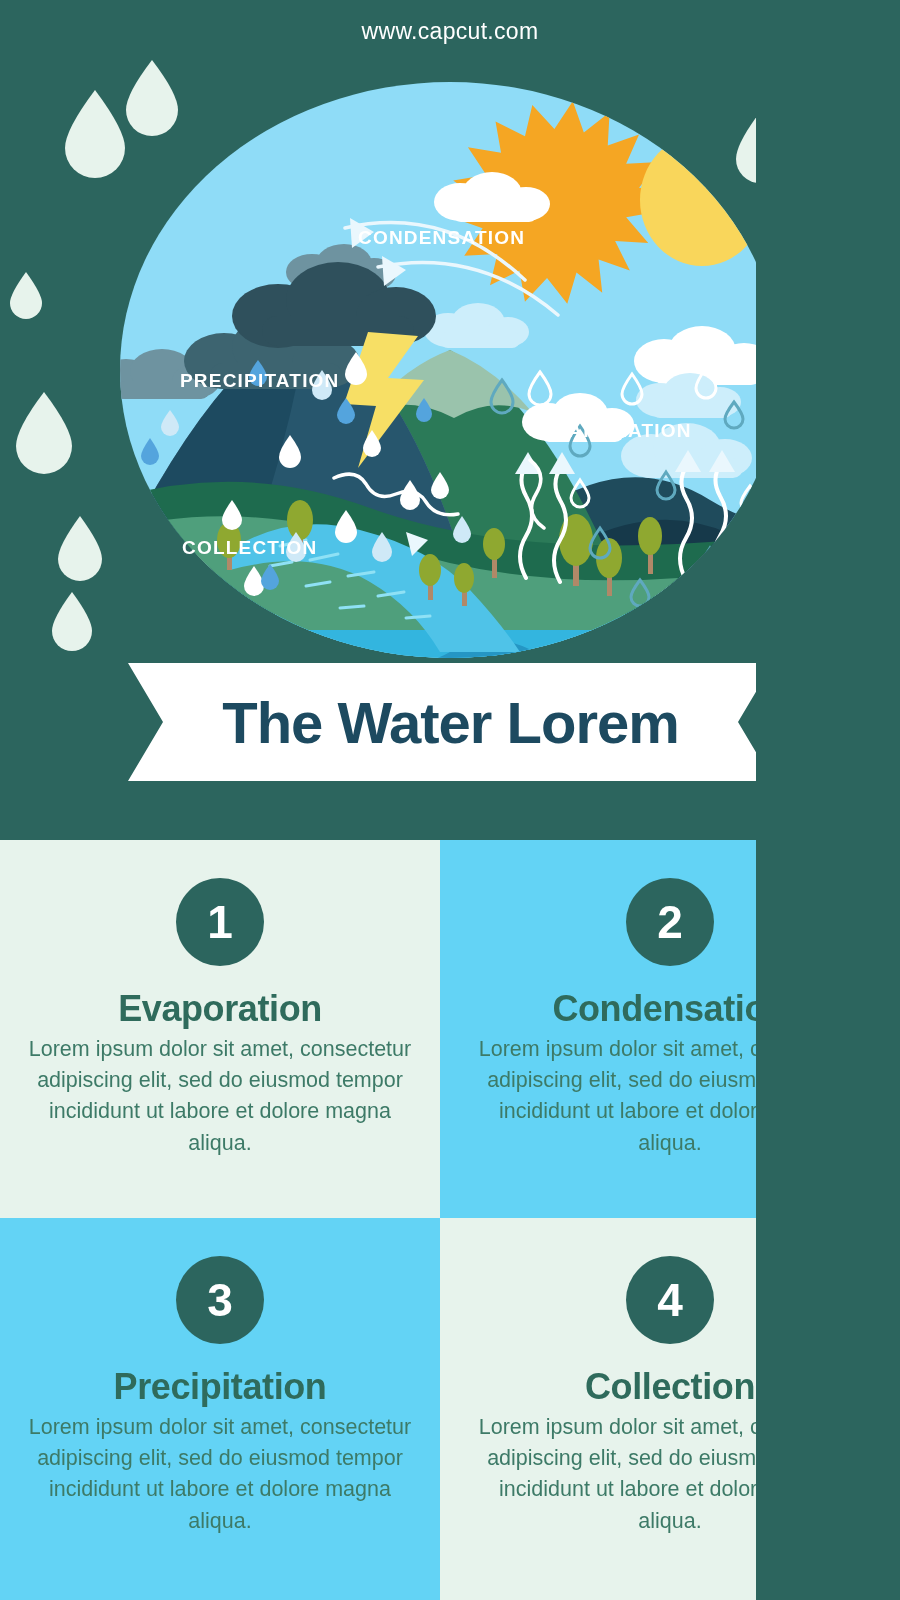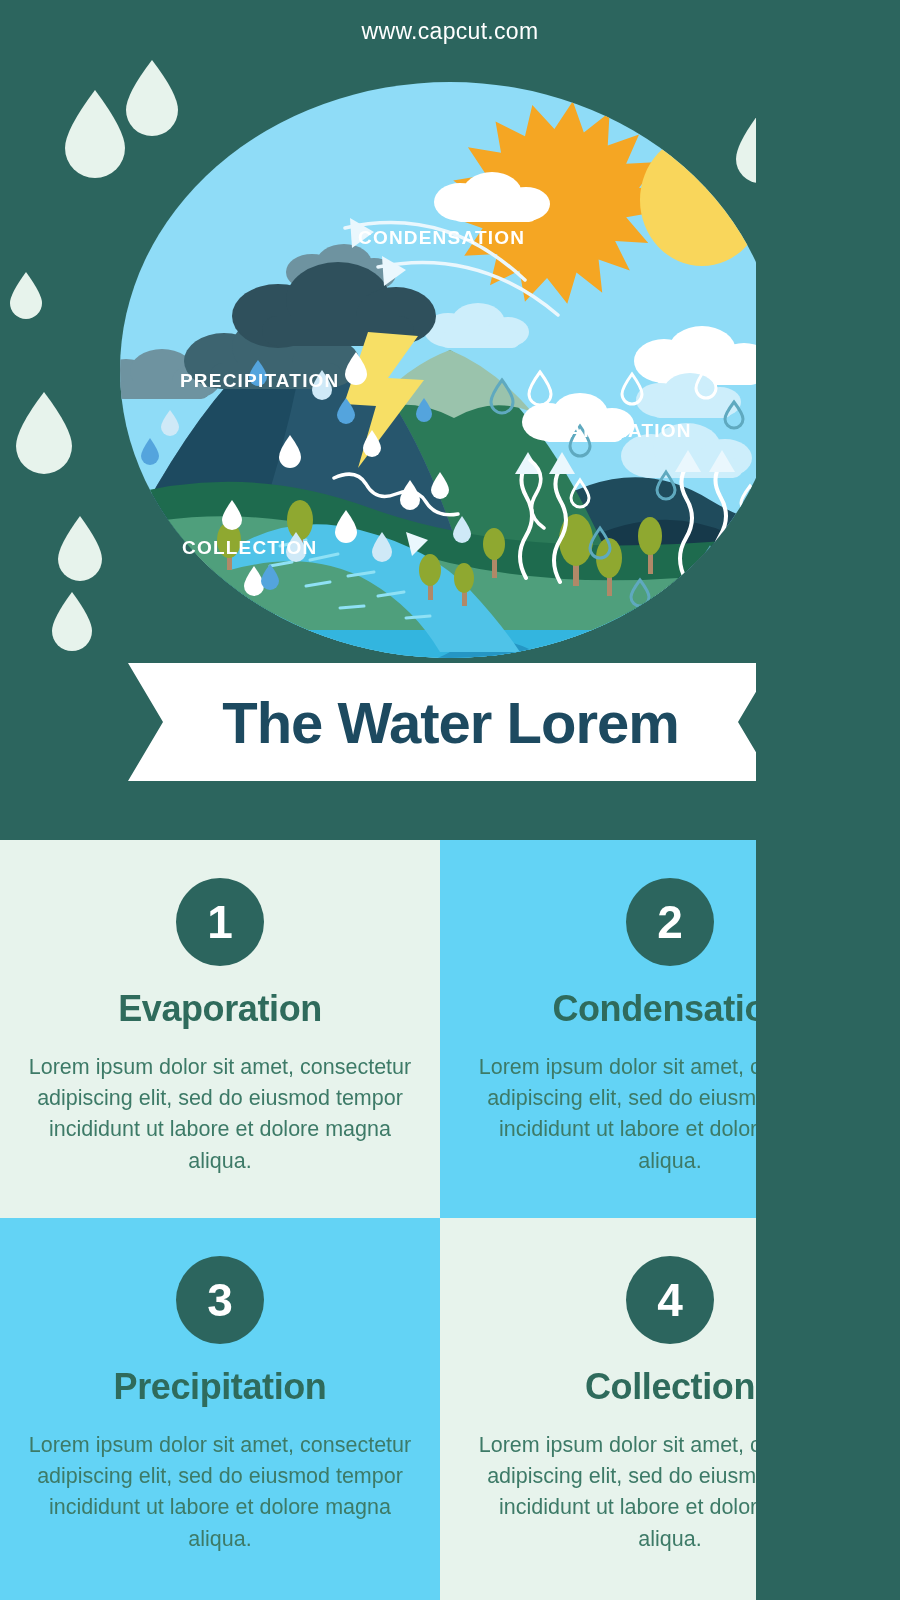--- a/index.html
+++ b/index.html
@@ -39,21 +39,21 @@
          display:grid;grid-template-columns:440px 460px;grid-template-rows:378px 382px;}
   .card{display:flex;flex-direction:column;align-items:center;padding:38px 26px 0;box-sizing:border-box;}
   .card.mint{background:#e7f3ec;}
   .card.blue{background:#63d3f5;}
   .num-circle{
     width:88px;height:88px;border-radius:50%;background:#2c655e;
     display:flex;align-items:center;justify-content:center;
     color:#ffffff;font-size:46px;font-weight:bold;flex:none;
   }
   .card-title{margin-top:22px;color:#2f6b5c;font-size:36px;font-weight:bold;letter-spacing:-.4px;}
-  .card-body{margin-top:22px;color:#3d7a67;font-size:21.5px;line-height:1.45;text-align:center;max-width:400px;}
+  .card-body{margin-top:4px;color:#3d7a67;font-size:21.5px;line-height:1.45;text-align:center;max-width:400px;}
 
   
   .scene-label{position:absolute;color:#ffffff;font-size:19px;font-weight:bold;letter-spacing:1.2px;white-space:nowrap;}
 </style>
 </head>
 <body>
 
 <div class="page">
 
   <div class="hero">

